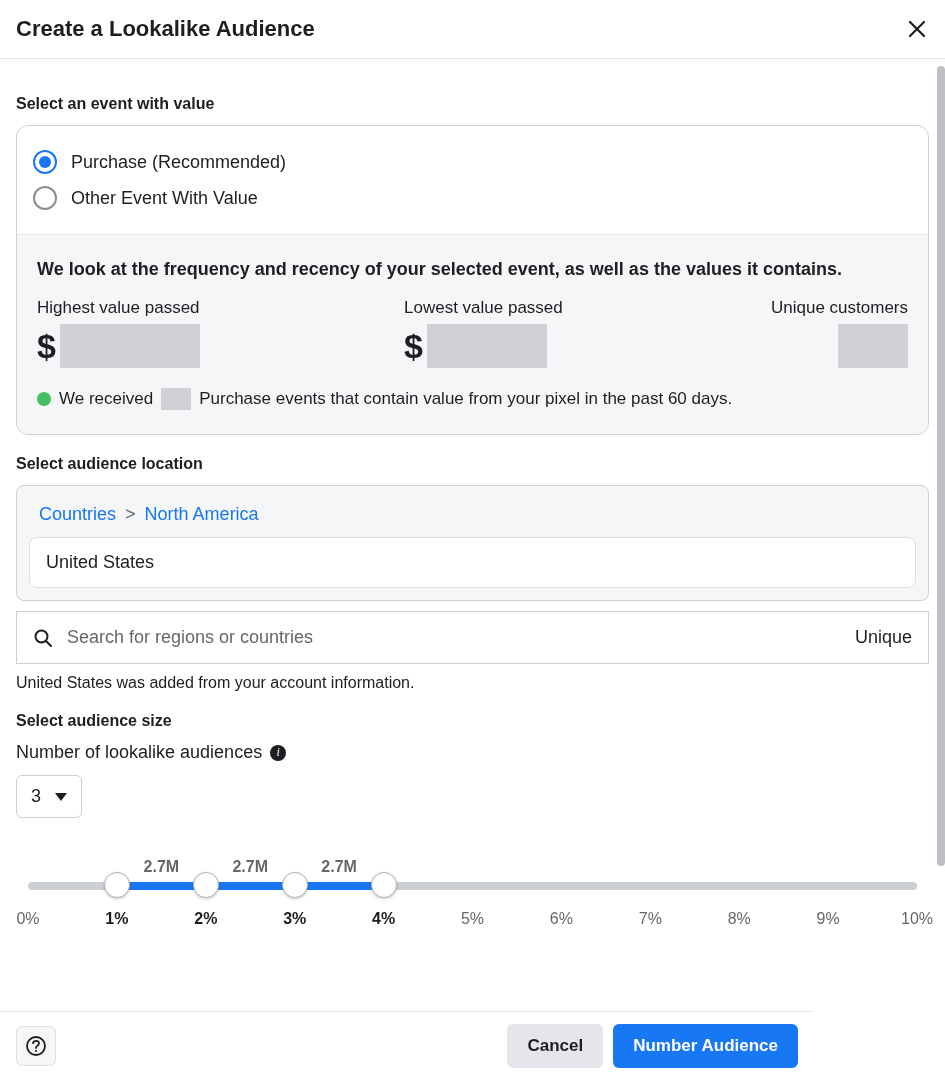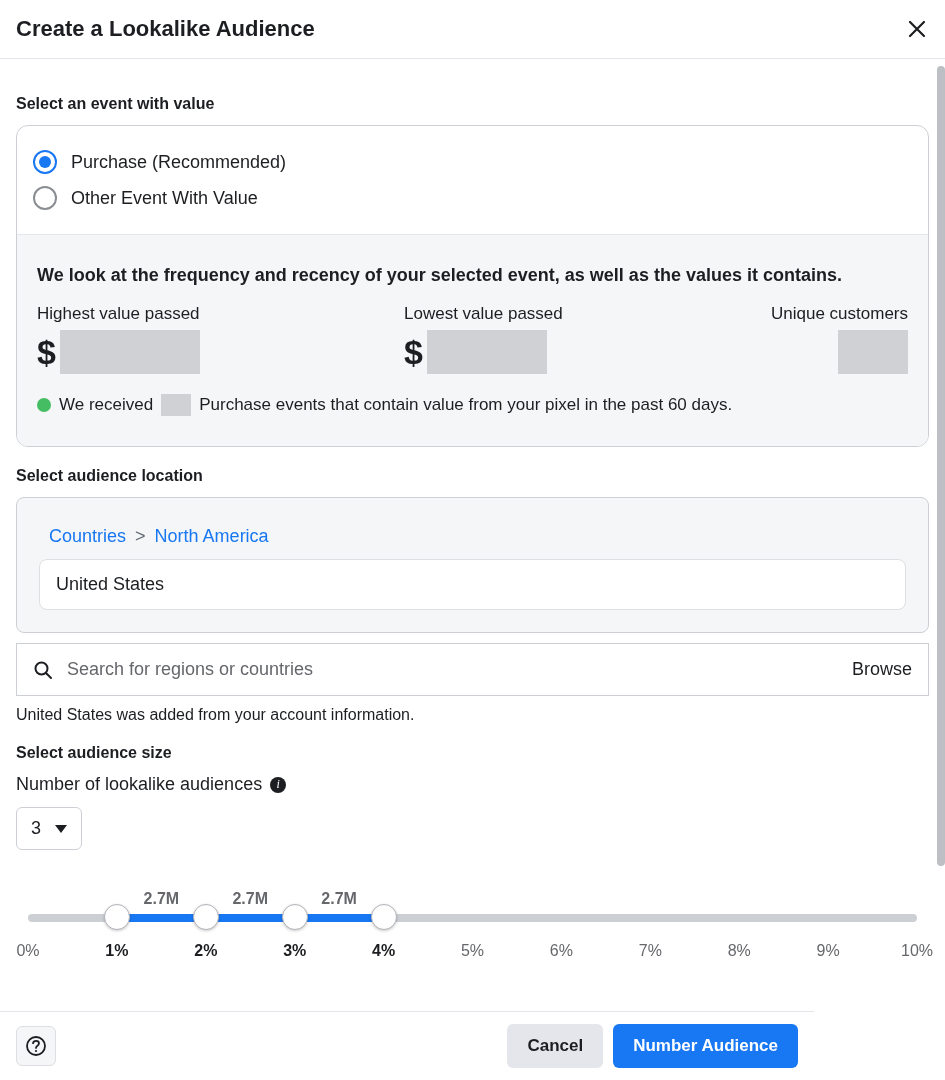--- a/index.html
+++ b/index.html
@@ -56,21 +56,21 @@
   }
   .radio.selected { border-color: #1877f2; }
   .radio.selected::after {
     content: "";
     width: 12px; height: 12px;
     background: #1877f2;
     border-radius: 50%;
   }
   .stats-block {
     background: #f5f6f7;
-    padding: 30px 20px;
+    padding: 24px 20px;
     border-top: 1px solid #e4e6eb;
   }
   .stats-lead {
     font-size: 18px;
     font-weight: 700;
     margin-bottom: 18px;
   }
   .stats-cols {
     display: flex;
     gap: 60px;
@@ -100,21 +100,21 @@
   .dot-green {
     width: 14px; height: 14px;
     background: #45bd62;
     border-radius: 50%;
     flex-shrink: 0;
   }
   .location-card {
     background: #f5f6f7;
     border: 1px solid #ccd0d5;
     border-radius: 8px;
-    padding: 22px;
+    padding: 12px;
   }
   .breadcrumb {
     font-size: 18px;
     padding: 6px 10px 12px 10px;
   }
   .breadcrumb .link { color: #1877f2; cursor: pointer; }
   .breadcrumb .sep { color: #606770; margin: 0 4px; }
   .chip-country {
     background: #fff;
     border: 1px solid #dddfe2;
@@ -325,21 +325,21 @@
       <span class="link">North America</span>
     </div>
     <div class="chip-country">United States</div>
   </div>
   <div class="search-row">
     <svg width="20" height="20" viewBox="0 0 20 20">
         <circle cx="8.5" cy="8.5" r="6" stroke="#1c1e21" stroke-width="2" fill="none"></circle>
         <path d="M13.5 13.5 L18 18" stroke="#1c1e21" stroke-width="2" stroke-linecap="round"></path>
       </svg>
     <input type="text" placeholder="Search for regions or countries" style="">
-    <span class="browse">Browse</span>
+    <span class="browse">Unique</span>
   </div>
   <div class="note">United States was added from your account information.</div>
 
   
   <div class="section-heading">Select audience size</div>
   <div class="num-row">
     <span>Number of lookalike audiences</span>
     <span class="info-icon">i</span>
   </div>
   <div class="select-box">

